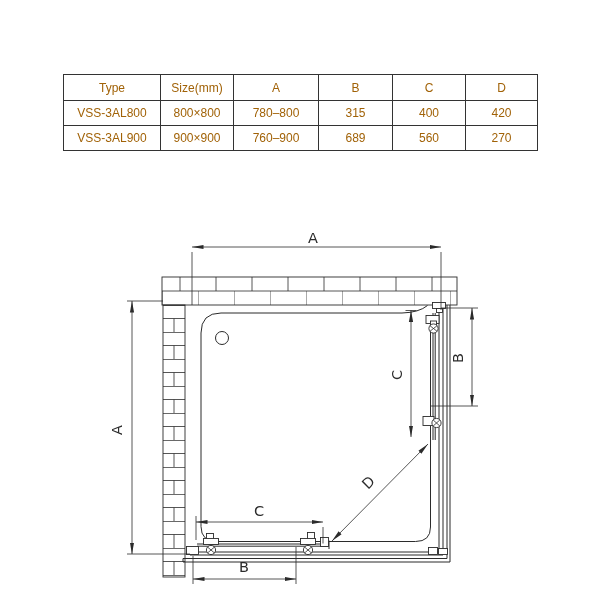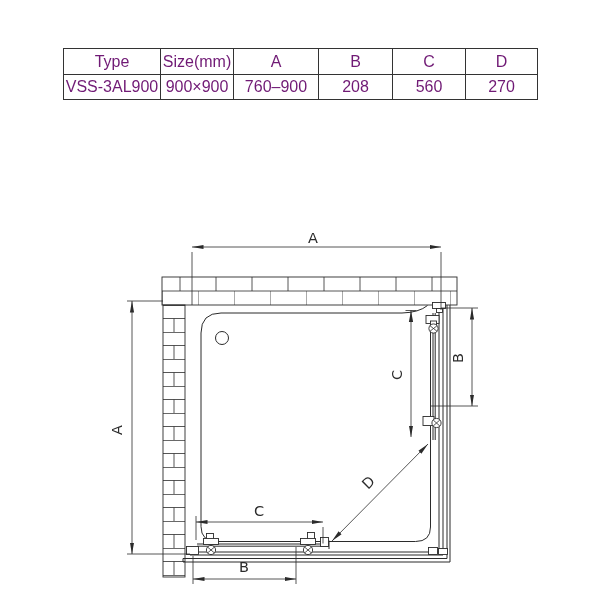--- a/index.html
+++ b/index.html
@@ -3,23 +3,23 @@
 <meta charset="utf-8">
 <style>
   html,body{margin:0;padding:0;}
   body{
     width:600px;height:600px;background:#ffffff;
     font-family:"Liberation Sans", sans-serif;
     position:relative;overflow:hidden;
   }
   .sheet{position:absolute;inset:0;background:#ffffff;}
   table.spec{
-    position:absolute;left:63px;top:48px;width:474px;
+    position:absolute;left:63px;top:74px;width:474px;
     border-collapse:collapse;table-layout:fixed;
-    font-size:16px;color:#701a75;
+    font-size:12px;color:#a16207;
   }
   table.spec td,table.spec th{
     border:1px solid #333333;
     text-align:center;vertical-align:middle;
     font-weight:400;padding:0;
     white-space:nowrap;overflow:hidden;
   }
   table.spec tr{height:25px;}
   table.spec tr.hdr{height:26px;}
   svg.drawing{position:absolute;left:0;top:0;}
@@ -49,24 +49,32 @@
     <tbody>
       <tr class="hdr">
         <th>Type</th>
         <th>Size(mm)</th>
         <th>A</th>
         <th>B</th>
         <th>C</th>
         <th>D</th>
       </tr>
       <tr>
+        <td>VSS-3AL800</td>
+        <td>800×800</td>
+        <td>780–800</td>
+        <td>315</td>
+        <td>400</td>
+        <td>420</td>
+      </tr>
+      <tr>
         <td>VSS-3AL900</td>
         <td>900×900</td>
         <td>760–900</td>
-        <td>208</td>
+        <td>689</td>
         <td>560</td>
         <td>270</td>
       </tr>
     </tbody>
   </table>
 
   <svg class="drawing" width="600" height="600" viewBox="0 0 600 600">
     <defs>
       <marker id="arw" markerUnits="userSpaceOnUse" markerWidth="13" markerHeight="8" viewBox="0 -4 13 8" refX="11.5" refY="0" orient="auto-start-reverse">
         <path d="M11.5,0 L0,-2.1 L0,2.1 Z" fill="#2b2b2b"></path>

